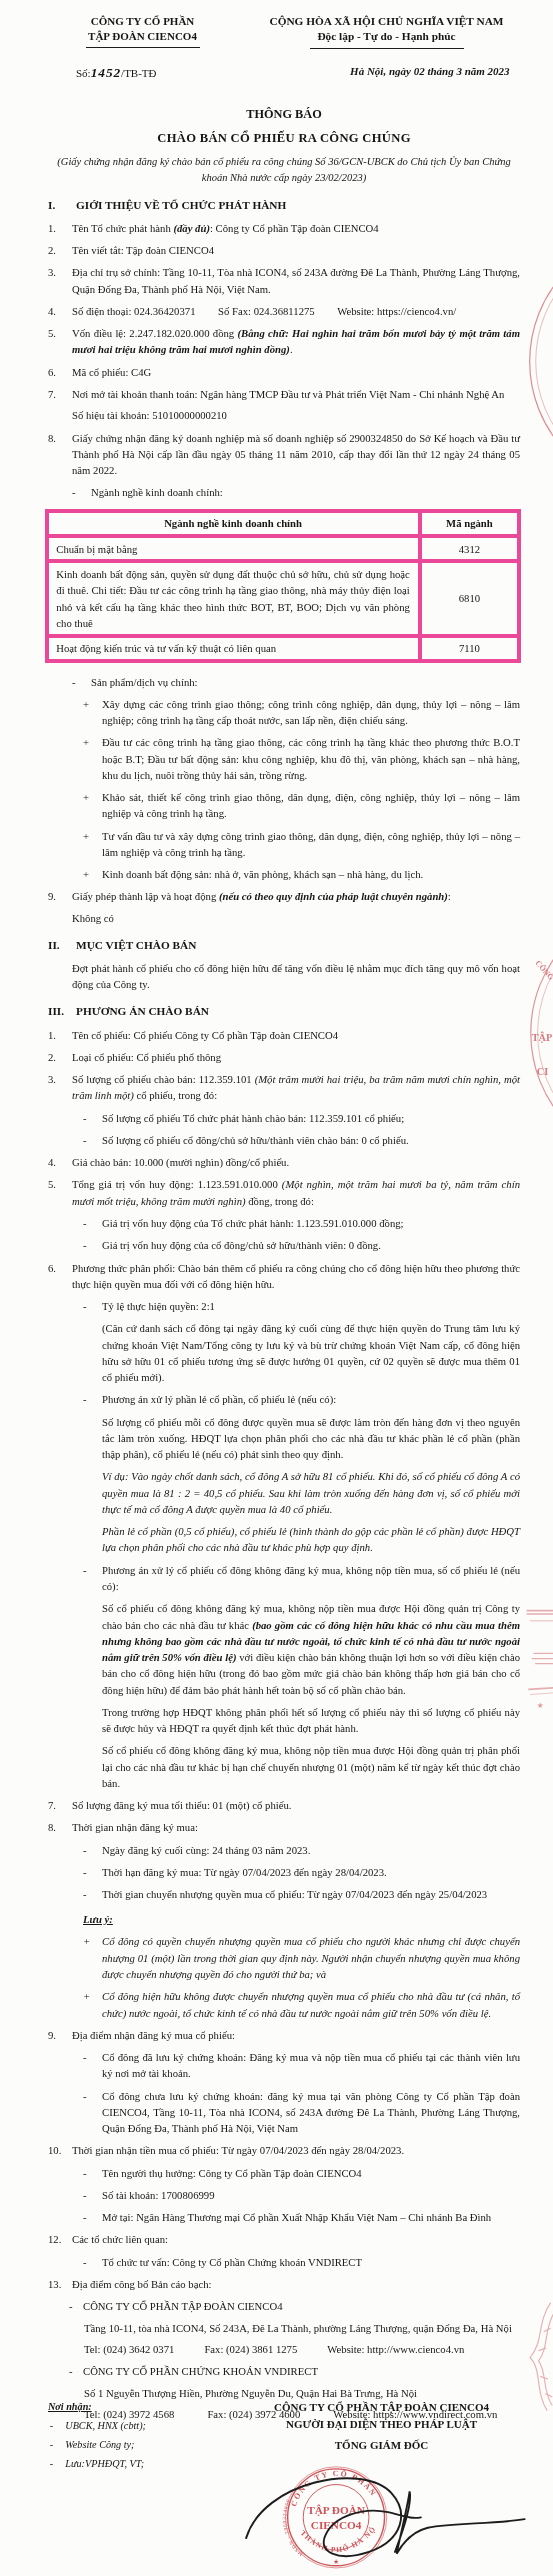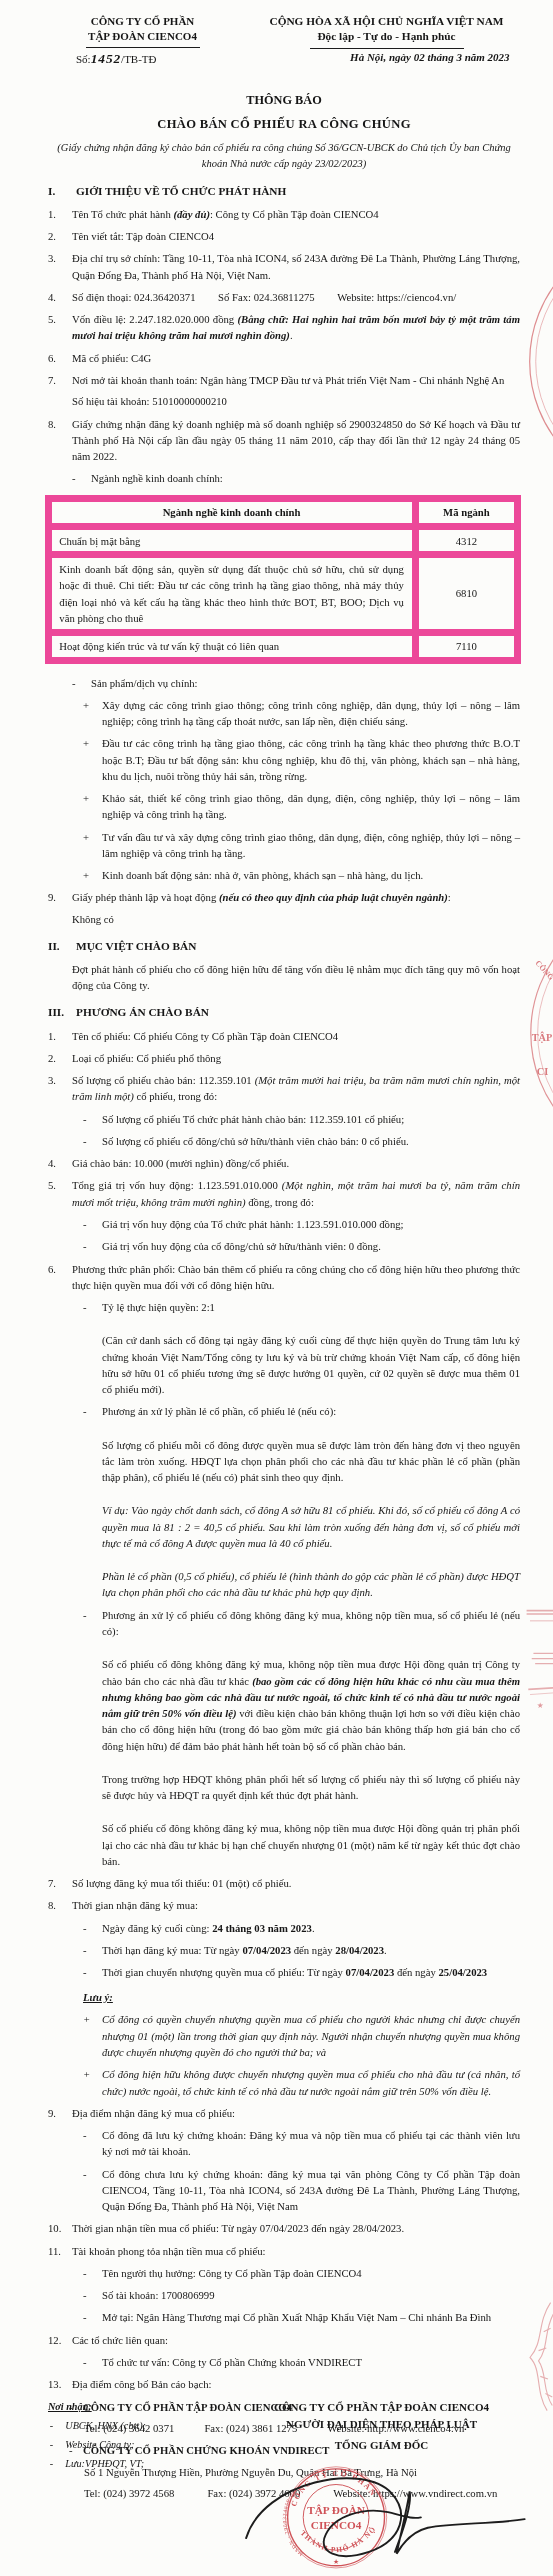--- a/index.html
+++ b/index.html
@@ -4,49 +4,49 @@
 <style>
   html,body{margin:0;padding:0;background:#e8e8e8}
   .page{position:relative;width:554px;height:2576px;background:#fcfcfa;overflow:hidden;
         font-family:"Liberation Serif","DejaVu Serif",serif;font-size:10.7px;line-height:1.52;color:#161616}
   .content{position:absolute;left:48px;top:14px;width:472px}
   
   .hdr{display:flex;justify-content:space-between;align-items:flex-start}
   .hdr-left{width:189px;text-align:center;font-weight:bold;font-size:11px;line-height:1.35}
   .hdr-right{width:267px;text-align:center;font-weight:bold;font-size:11.3px;line-height:1.35}
   .rule{height:1.2px;background:#1c1c1c;margin:3.5px auto 0}
-  .so-row{display:flex;justify-content:space-between;}
+  .so-row{display:flex;justify-content:space-between;margin-top:14px}
   .so{font-size:11px}
   .hand{font-style:italic;font-weight:bold;font-size:13.4px;letter-spacing:0.9px}
   .dateline{font-style:italic;font-weight:bold;font-size:11px}
   
   .t1{text-align:center;font-weight:bold;font-size:12.3px;margin-top:21px}
   .t2{text-align:center;font-weight:bold;font-size:12.6px;margin-top:6px;letter-spacing:0.3px}
   .sub{text-align:center;font-style:italic;font-size:10.5px;margin-top:5.2px}
   
   .sec-h{display:flex;font-weight:bold;font-size:11.3px;margin-top:11.2px}
   .sec-h .num{flex:none;width:28px}
   .item{display:flex;margin-top:6px}
   .item>.num{flex:none;width:24px}
   .body{flex:1;text-align:justify}
   .mt{margin-top:5.2px}
   .dash{display:flex;margin:6px 0 0 24px}
   .dash3{display:flex;margin:6px 0 0 35px}
   .dash>.mk,.dash3>.mk,.plus>.mk{flex:none;width:19px}
   .plus{display:flex;margin:6px 0 0 35px}
-  .ind{margin:17px 0 0 54px;text-align:justify}
+  .ind{margin:6px 0 0 54px;text-align:justify}
   .ind2{margin:5.2px 0 0 36px;text-align:justify}
   .bi{font-style:italic;font-weight:bold}
   .it{font-style:italic}
-  .b{font-weight:bold}
+  .b{font-weight:normal}
   .ul{text-decoration:underline}
   .row3{display:flex;gap:22.5px;flex-wrap:wrap}
   
   table.tbl{border-collapse:collapse;width:101%;margin:7.8px 0 0 -3.5px;font-size:10.7px}
-  .tbl th,.tbl td{border:7px solid #ec4899;padding:2.6px 7.8px;vertical-align:middle}
+  .tbl th,.tbl td{border:4px solid #ec4899;padding:2.6px 7.8px;vertical-align:middle}
   .tbl th{text-align:center;font-weight:bold}
   .tbl td.code{width:80px;text-align:center}
   
   .footer{position:absolute;left:48px;top:2399px;width:481px}
   .f-flex{display:flex}
   .f-left{width:186px;font-size:10.2px}
   .f-right{width:295px;text-align:center}
   .f-right .c1{font-weight:bold;font-size:11px}
   .f-right .c2{font-weight:bold;font-size:11px}
   .f-right .c3{font-weight:bold;font-size:11px;margin-top:4.3px}
@@ -299,24 +299,20 @@
       <div class="body">Cổ đông đã lưu ký chứng khoán: Đăng ký mua và nộp tiền mua cổ phiếu tại các thành viên lưu ký nơi mở tài khoản.</div>
     </div>
     <div class="dash3">
       <span class="mk">-</span>
       <div class="body">Cổ đông chưa lưu ký chứng khoán: đăng ký mua tại văn phòng Công ty Cổ phần Tập đoàn CIENCO4, Tầng 10-11, Tòa nhà ICON4, số 243A đường Đê La Thành, Phường Láng Thượng, Quận Đống Đa, Thành phố Hà Nội, Việt Nam</div>
     </div>
     <div class="item">
       <span class="num">10.</span>
       <div class="body">Thời gian nhận tiền mua cổ phiếu: Từ ngày 07/04/2023 đến ngày 28/04/2023.</div>
     </div>
-    <div class="item">
-      <span class="num">11.</span>
-      <div class="body">Tài khoản phong tỏa nhận tiền mua cổ phiếu:</div>
-    </div>
     <div class="dash3">
       <span class="mk">-</span>
       <div class="body">Tên người thụ hưởng: Công ty Cổ phần Tập đoàn CIENCO4</div>
     </div>
     <div class="dash3">
       <span class="mk">-</span>
       <div class="body">Số tài khoản: 1700806999</div>
     </div>
     <div class="dash3">
       <span class="mk">-</span>
@@ -331,20 +327,21 @@
       <div class="body">Tổ chức tư vấn: Công ty Cổ phần Chứng khoán VNDIRECT</div>
     </div>
     <div class="item">
       <span class="num">13.</span>
       <div class="body">Địa điểm công bố Bản cáo bạch:</div>
     </div>
     <div class="dash" style="margin-left:21px">
       <span class="mk" style="width:14px">-</span>
       <div class="body b">CÔNG TY CỔ PHẦN TẬP ĐOÀN CIENCO4</div>
     </div>
+    <div class="ind2">Tầng 10-11, tòa nhà ICON4, Số 243A, Đê La Thành, phường Láng Thượng, quận Đống Đa, Hà Nội</div>
     <div class="ind2 row3" style="gap:30px">
       <span>Tel: (024) 3642 0371</span>
       <span>Fax: (024) 3861 1275</span>
       <span>Website: http://www.cienco4.vn</span>
     </div>
     <div class="dash" style="margin-left:21px">
       <span class="mk" style="width:14px">-</span>
       <div class="body b">CÔNG TY CỔ PHẦN CHỨNG KHOÁN VNDIRECT</div>
     </div>
     <div class="ind2">Số 1 Nguyễn Thượng Hiền, Phường Nguyễn Du, Quận Hai Bà Trưng, Hà Nội</div>

